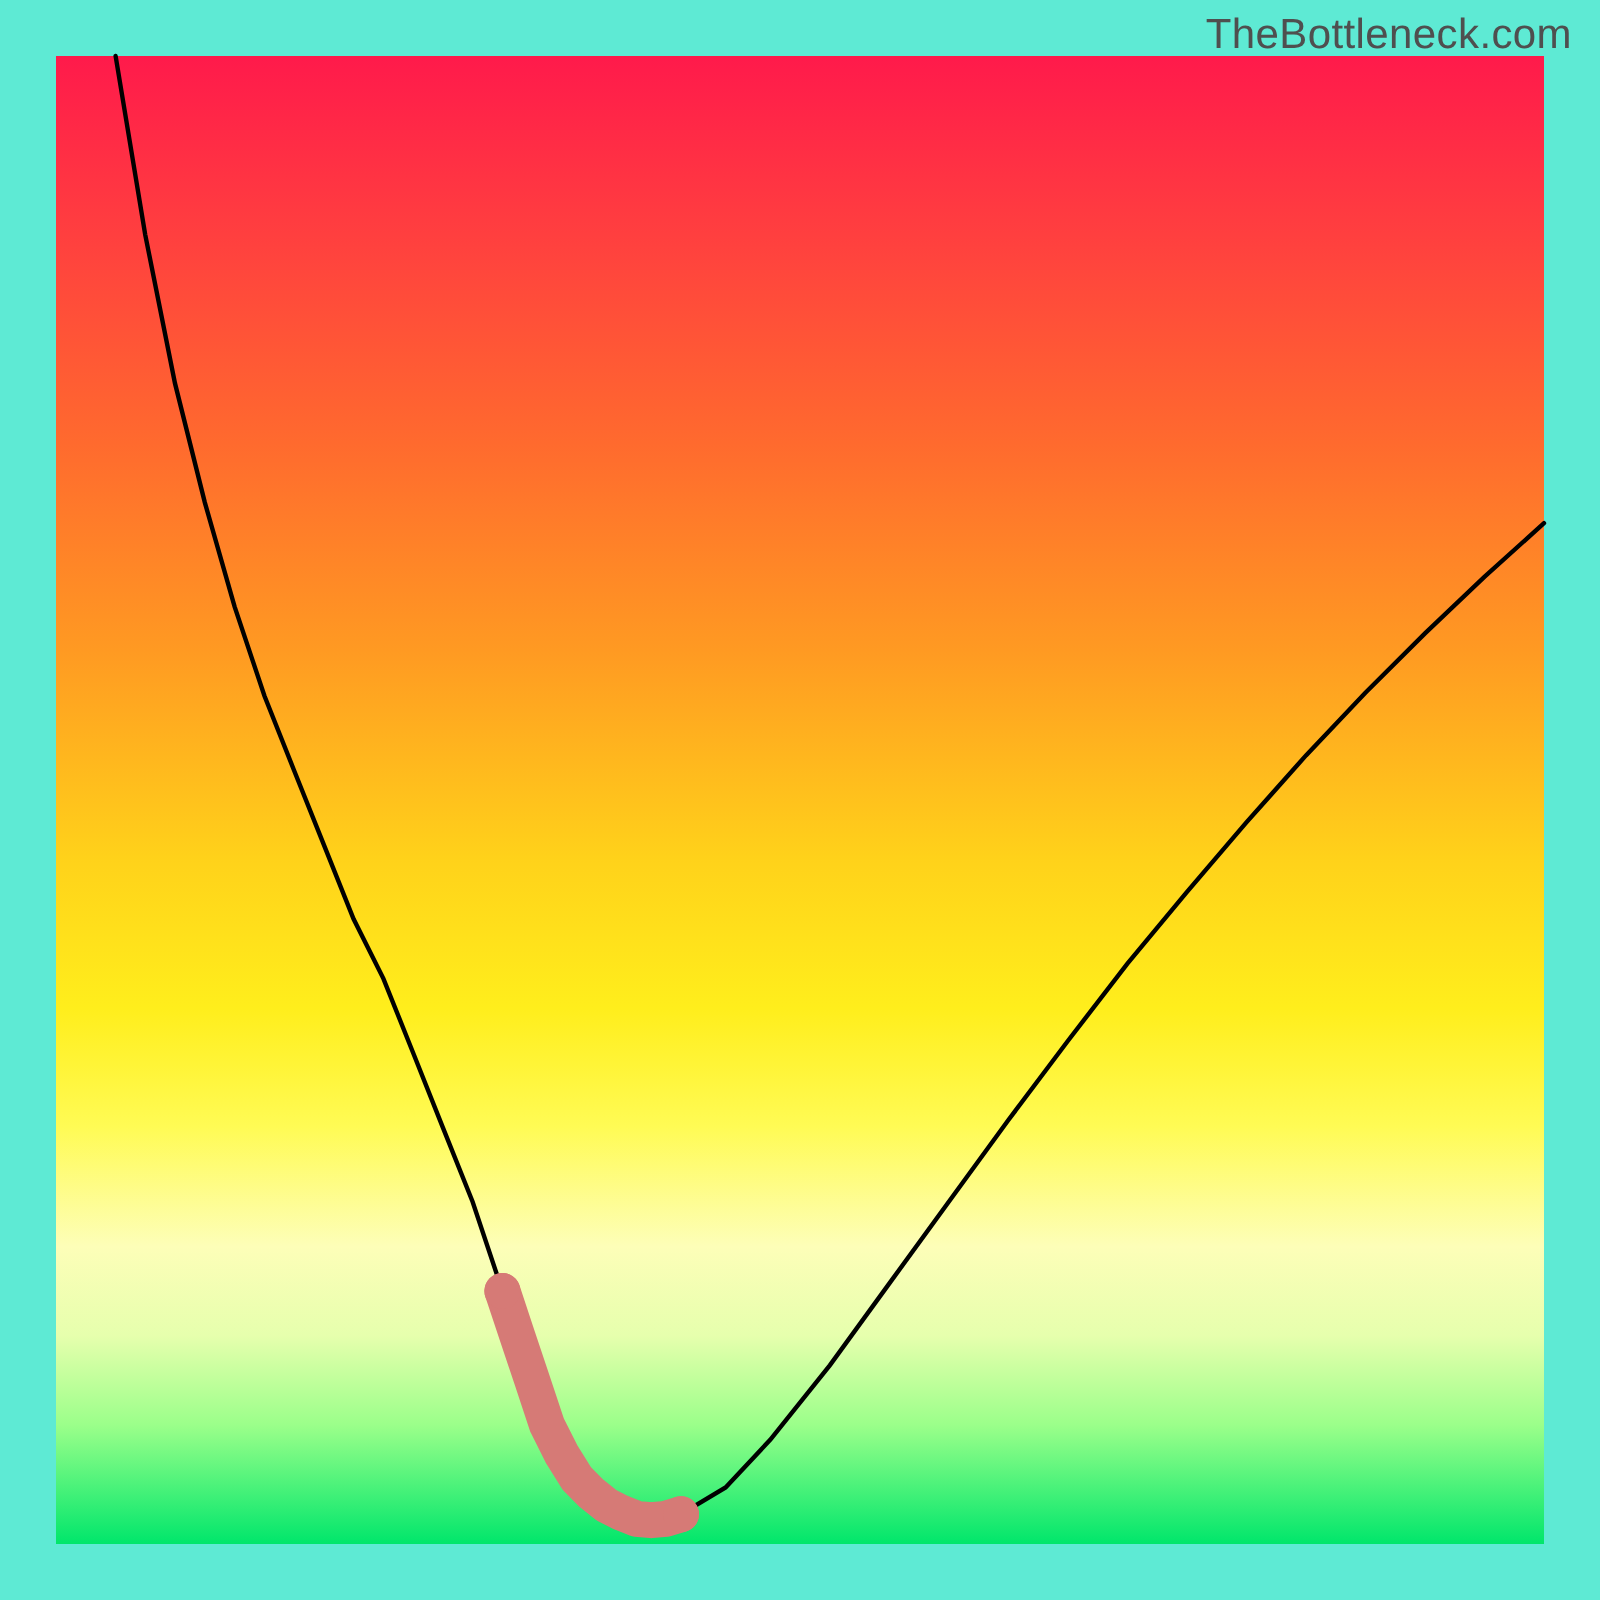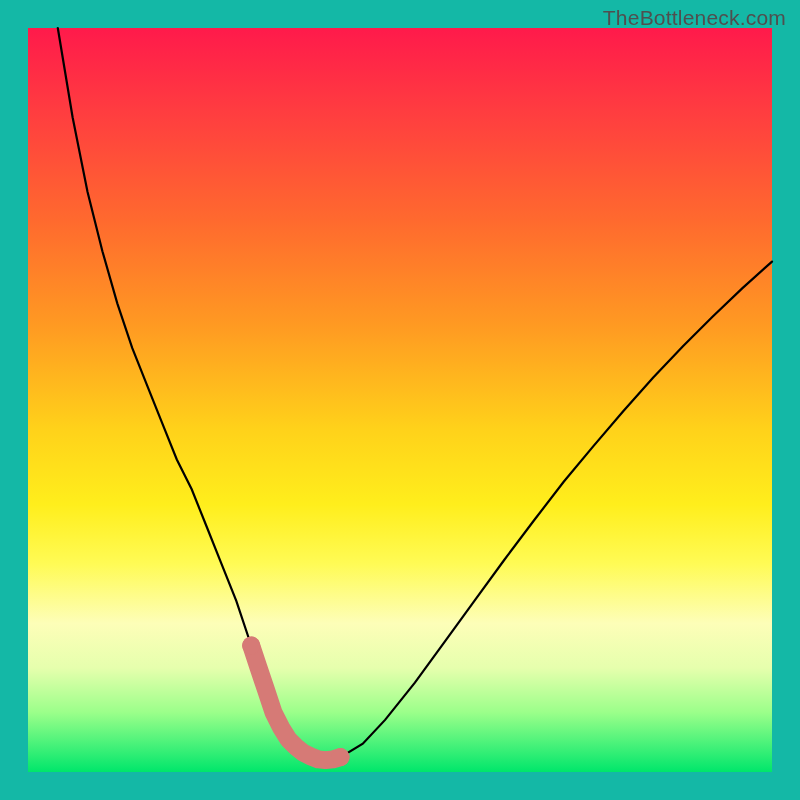--- a/index.html
+++ b/index.html
@@ -10,21 +10,21 @@
     background: #000;
     overflow: hidden;
     font-family: Arial, Helvetica, sans-serif;
   }
   .frame {
     position: absolute;
     left: 0;
     top: 0;
     width: 800px;
     height: 800px;
-    background: #14b8a6;
+    background: #5eead4;
   }
   .plot {
     position: absolute;
     left: 28px;
     top: 28px;
     width: 744px;
     height: 744px;
     background: linear-gradient(
       to bottom,
       #ff1a4b 0%,

